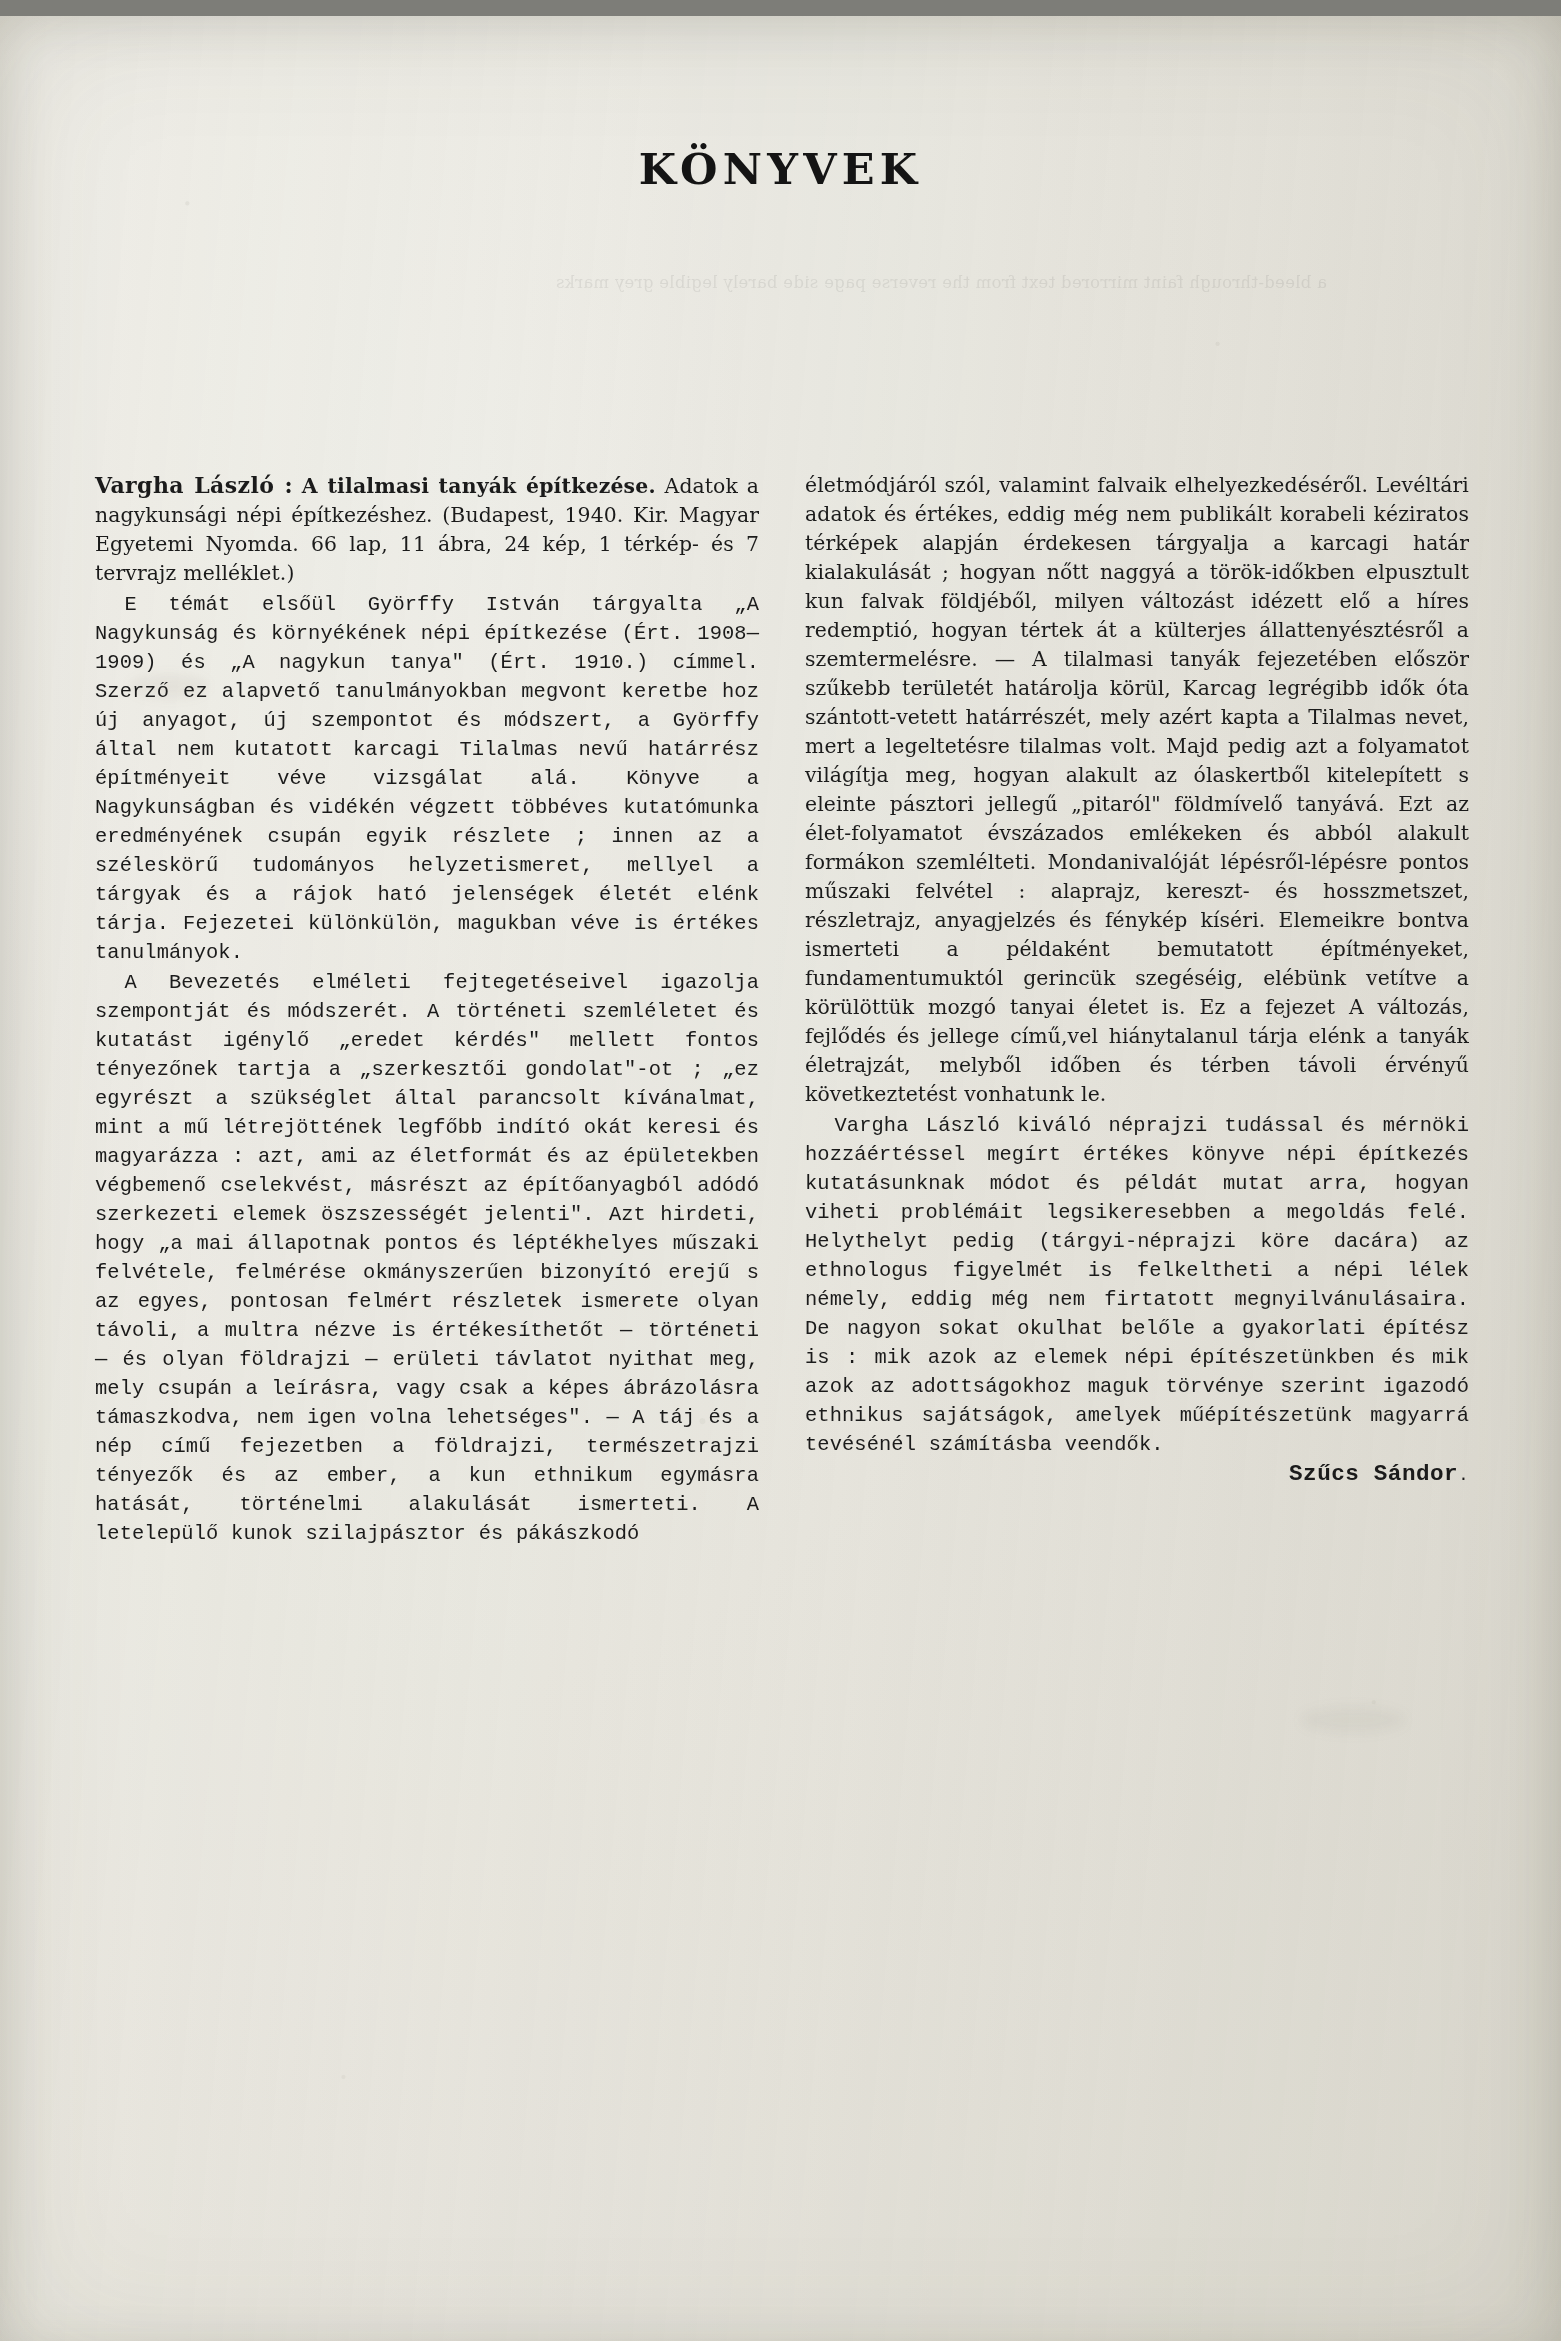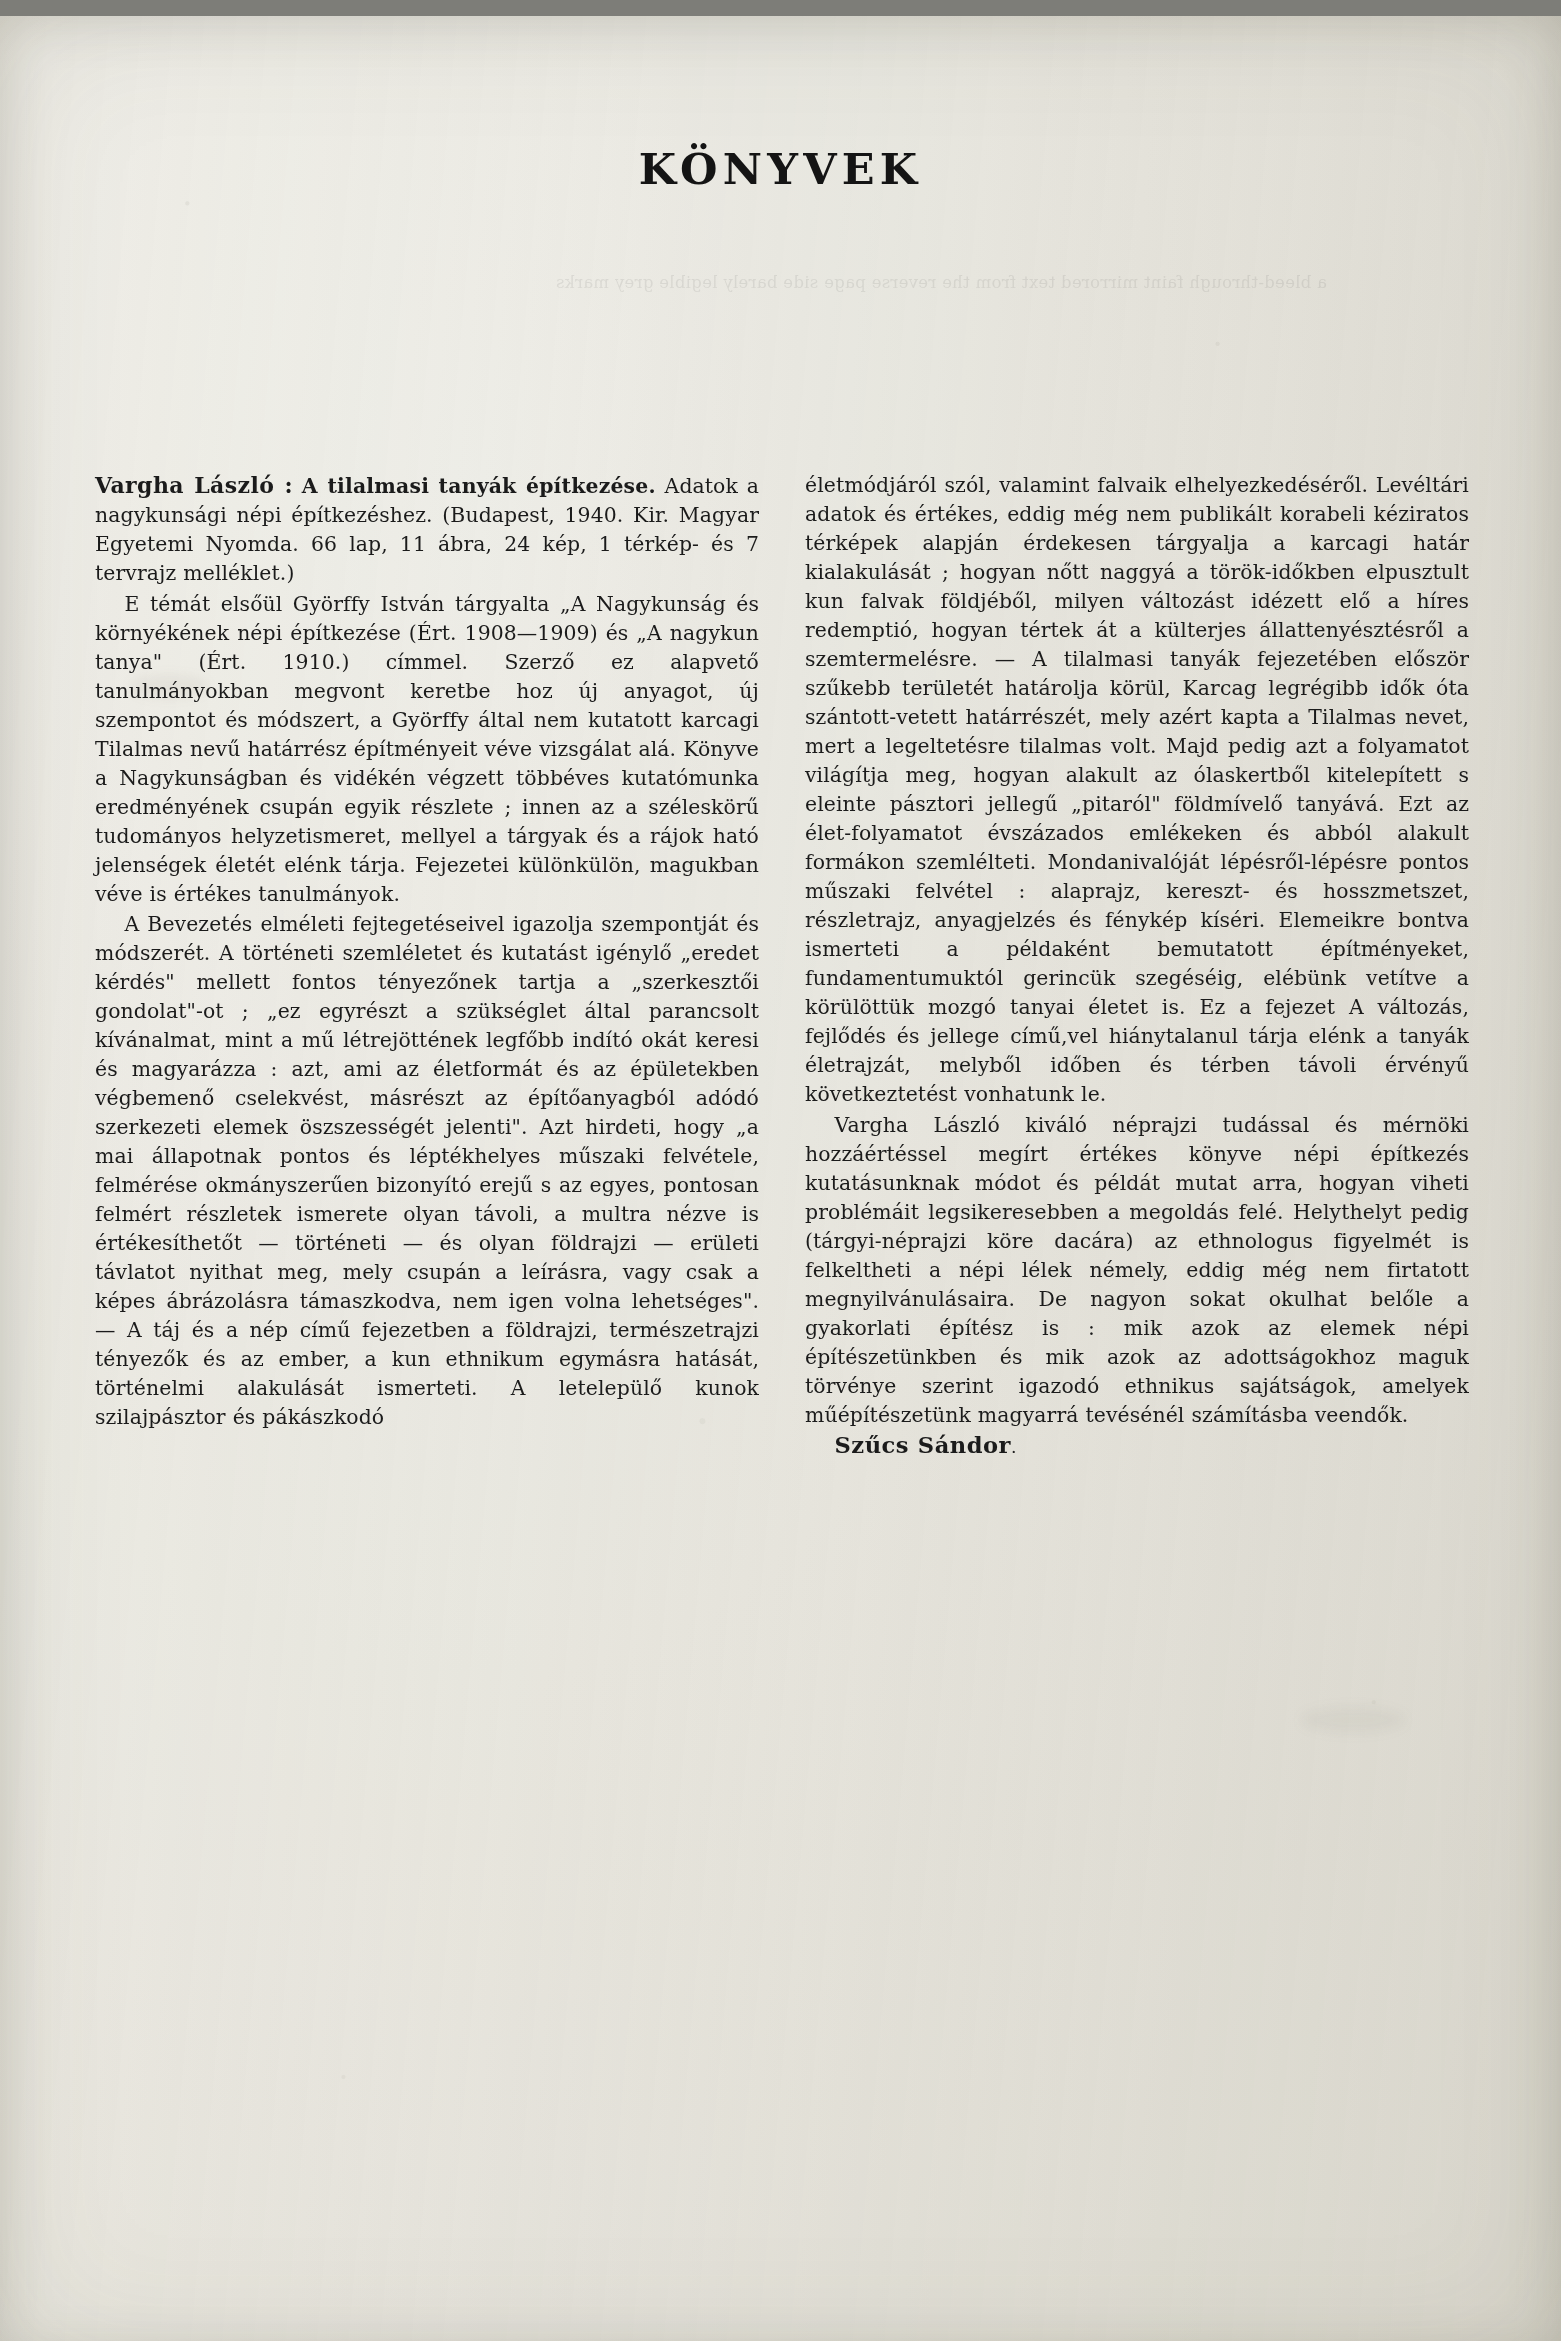--- a/index.html
+++ b/index.html
@@ -84,36 +84,36 @@
     text-align: justify;
     text-justify: inter-word;
     letter-spacing: 0.1px;
     word-spacing: 0.4px;
   }
   .col p {
     margin: 0;
     text-indent: 29.5px;
   }
   .col p.noindent { text-indent: 0; }
-  .col p + p { margin-top: 1.7px; }
+  .col p + p { margin-top: 1.7px; font-family: Liberation Mono, monospace; }
 
   .lead-name {
     font-family: "DejaVu Serif", serif;
     font-weight: 700;
     font-size: 22px;
     letter-spacing: 0.4px;
   }
   .bold-sc {
     font-weight: 700;
     letter-spacing: 0.2px;
   }
 
   .signature {
     margin-top: 17.3px;
-    text-align: left;
+    text-align: right;
     font-weight: 700;
     font-size: 22.6px;
     letter-spacing: 0.5px;
     text-indent: 0;
   }
   .sig-dot { font-weight: 400; font-size: 17.3px; }
 
   .smudge {
     position: absolute;
     border-radius: 50%;

